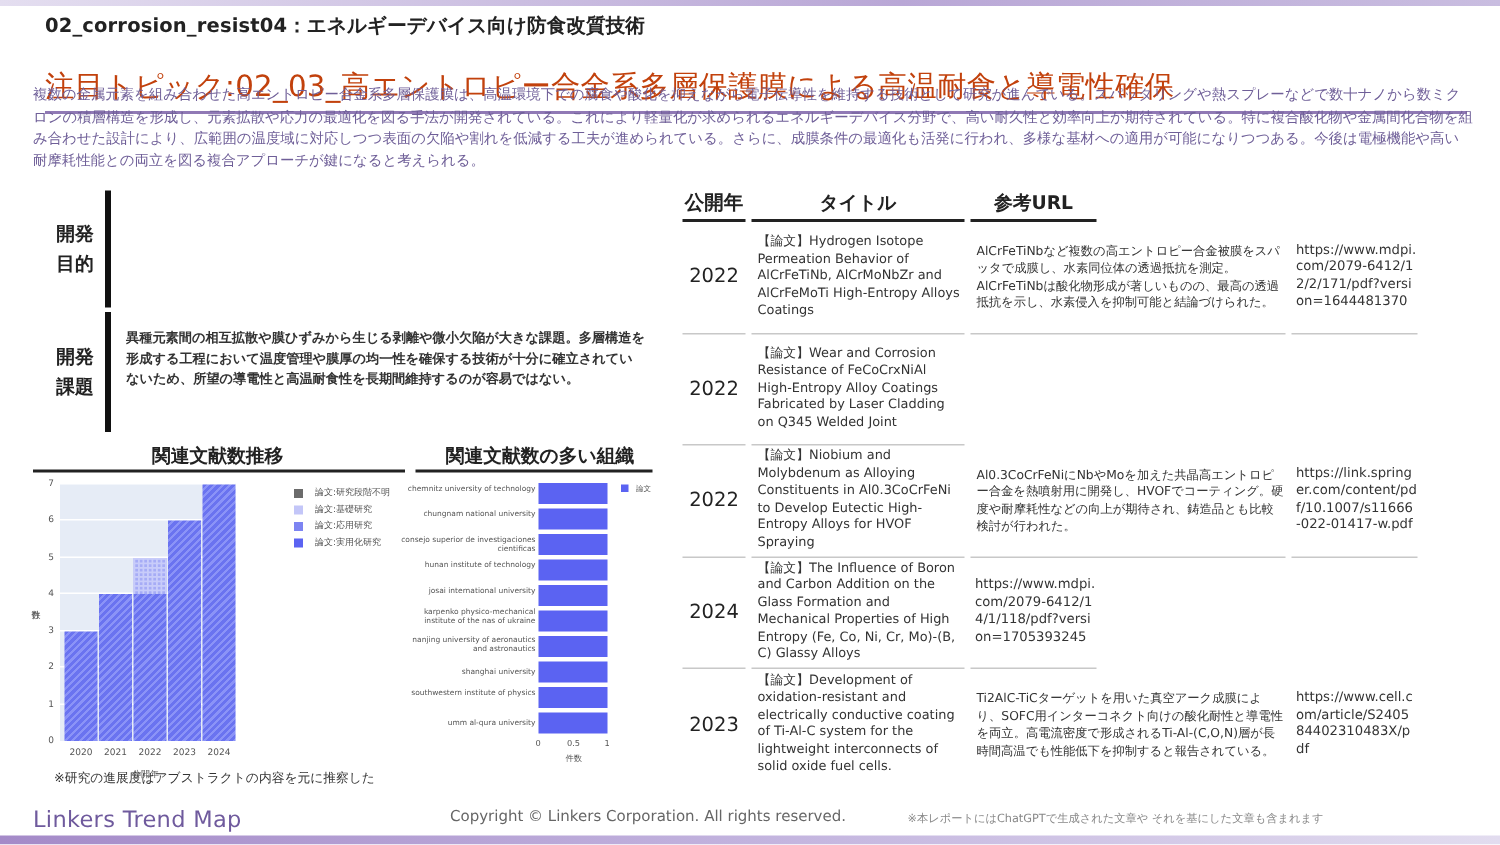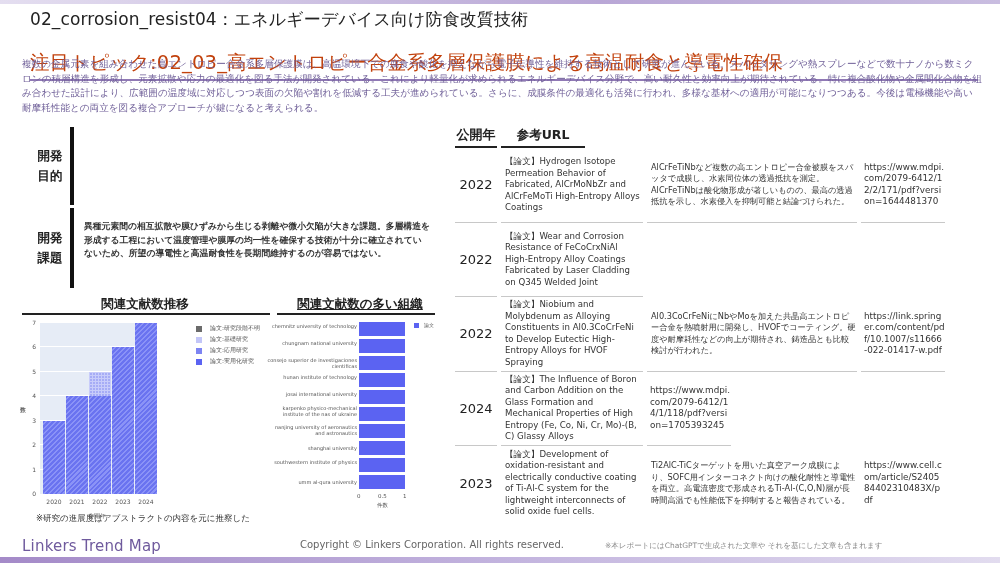--- a/index.html
+++ b/index.html
@@ -5,21 +5,21 @@
   * { box-sizing: border-box; margin: 0; padding: 0; }
   html, body { width: 1000px; height: 563px; overflow: hidden; background: #ffffff; }
   body { font-family: "DejaVu Sans", "Liberation Sans", sans-serif; color: #222; position: relative; }
 
   .top-bar { position: absolute; left: 0; top: 0; width: 1000px; height: 4px;
     background: linear-gradient(90deg, #e4def0 0%, #b9a7d6 60%, #c9bde0 100%); }
   .bottom-bar { position: absolute; left: 0; bottom: 0; width: 1000px; height: 6px;
     background: linear-gradient(90deg, #a48ac8 0%, #c2b3de 50%, #e2dcef 100%); }
 
   .header { position: absolute; left: 30px; top: 8px; width: 948px; }
-  .subtitle { font-size: 17px; font-weight: normal; color: #222; letter-spacing: 0.1px; }
+  .subtitle { font-size: 13px; font-weight: bold; color: #222; letter-spacing: 0.1px; }
   .title { font-size: 19.5px; color: #c2410c; margin-top: 18px; padding-bottom: 3px;
     border-bottom: 2px solid #9079b5; letter-spacing: 0.2px; white-space: nowrap; }
 
   .summary { position: absolute; left: 22px; top: 57px; width: 960px; font-size: 9.6px;
     line-height: 14.5px; color: #6f5f98; }
 
   .purpose-block { position: absolute; left: 30px; width: 400px; display: flex; }
   .purpose-label { width: 40px; font-size: 12.5px; font-weight: bold; color: #222;
     display: flex; flex-direction: column; justify-content: center; line-height: 20px; text-align: center; }
   .purpose-rule { width: 4px; background: #111; margin-left: 0px; margin-right: 10px; }
@@ -97,21 +97,21 @@
   <div class="purpose-label">
     <span>開発</span>
     <span>課題</span>
   </div>
   <div class="purpose-rule"></div>
   <div class="purpose-text" style="padding-top:12px;font-weight:bold;">異種元素間の相互拡散や膜ひずみから生じる剥離や微小欠陥が大きな課題。多層構造を形成する工程において温度管理や膜厚の均一性を確保する技術が十分に確立されていないため、所望の導電性と高温耐食性を長期間維持するのが容易ではない。</div>
 </div>
 
 <div class="chart-title" style="left:90px; top:296px; width:110px;">関連文献数推移</div>
 <div class="chart-title-rule" style="left:22px; top:313px; width:248px;"></div>
-<div class="chart-title" style="left:290px; top:296px; width:140px;text-decoration:underline;">関連文献数の多い組織</div>
+<div class="chart-title" style="left:290px; top:296px; width:140px;">関連文献数の多い組織</div>
 <div class="chart-title-rule" style="left:277px; top:313px; width:158px;"></div>
 
 <div class="barchart">
   <div class="gridline" style="bottom:24.5px;"></div>
   <div class="gridline" style="bottom:49px;"></div>
   <div class="gridline" style="bottom:73.5px;"></div>
   <div class="gridline" style="bottom:98px;"></div>
   <div class="gridline" style="bottom:122.5px;"></div>
   <div class="gridline" style="bottom:147px;"></div>
   <div class="gridline" style="bottom:171.5px;"></div>
@@ -191,26 +191,27 @@
 <div class="org-legend">
   <span style="display:inline-block;width:5px;height:5px;background:#5b63f2;margin-right:5px;"></span>
   <span>論文</span>
 </div>
 
 <div class="note">※研究の進展度はアブストラクトの内容を元に推察した</div>
 
 <div class="table">
   <div class="thead">
     <div class="th c-year" style="width:42px;">公開年</div>
+    <div class="th" style="width:142px;">タイトル</div>
     <div class="th" style="width:84px;">参考URL</div>
   </div>
 
   <div class="trow">
     <div class="td c-year">2022</div>
-    <div class="td c-title">【論文】Hydrogen Isotope Permeation Behavior of Fabricated, AlCrMoNbZr and AlCrFeMoTi High-Entropy Alloys Coatings</div>
+    <div class="td c-title">【論文】Hydrogen Isotope Permeation Behavior of AlCrFeTiNb, AlCrMoNbZr and AlCrFeMoTi High-Entropy Alloys Coatings</div>
     <div class="td c-summary">AlCrFeTiNbなど複数の高エントロピー合金被膜をスパッタで成膜し、水素同位体の透過抵抗を測定。AlCrFeTiNbは酸化物形成が著しいものの、最高の透過抵抗を示し、水素侵入を抑制可能と結論づけられた。</div>
     <div class="td c-url">https://www.mdpi.com/2079-6412/12/2/171/pdf?version=1644481370</div>
   </div>
   <div class="trow">
     <div class="td c-year">2022</div>
     <div class="td c-title">【論文】Wear and Corrosion Resistance of FeCoCrxNiAl High-Entropy Alloy Coatings Fabricated by Laser Cladding on Q345 Welded Joint</div>
   </div>
   <div class="trow">
     <div class="td c-year">2022</div>
     <div class="td c-title">【論文】Niobium and Molybdenum as Alloying Constituents in Al0.3CoCrFeNi to Develop Eutectic High-Entropy Alloys for HVOF Spraying</div>

